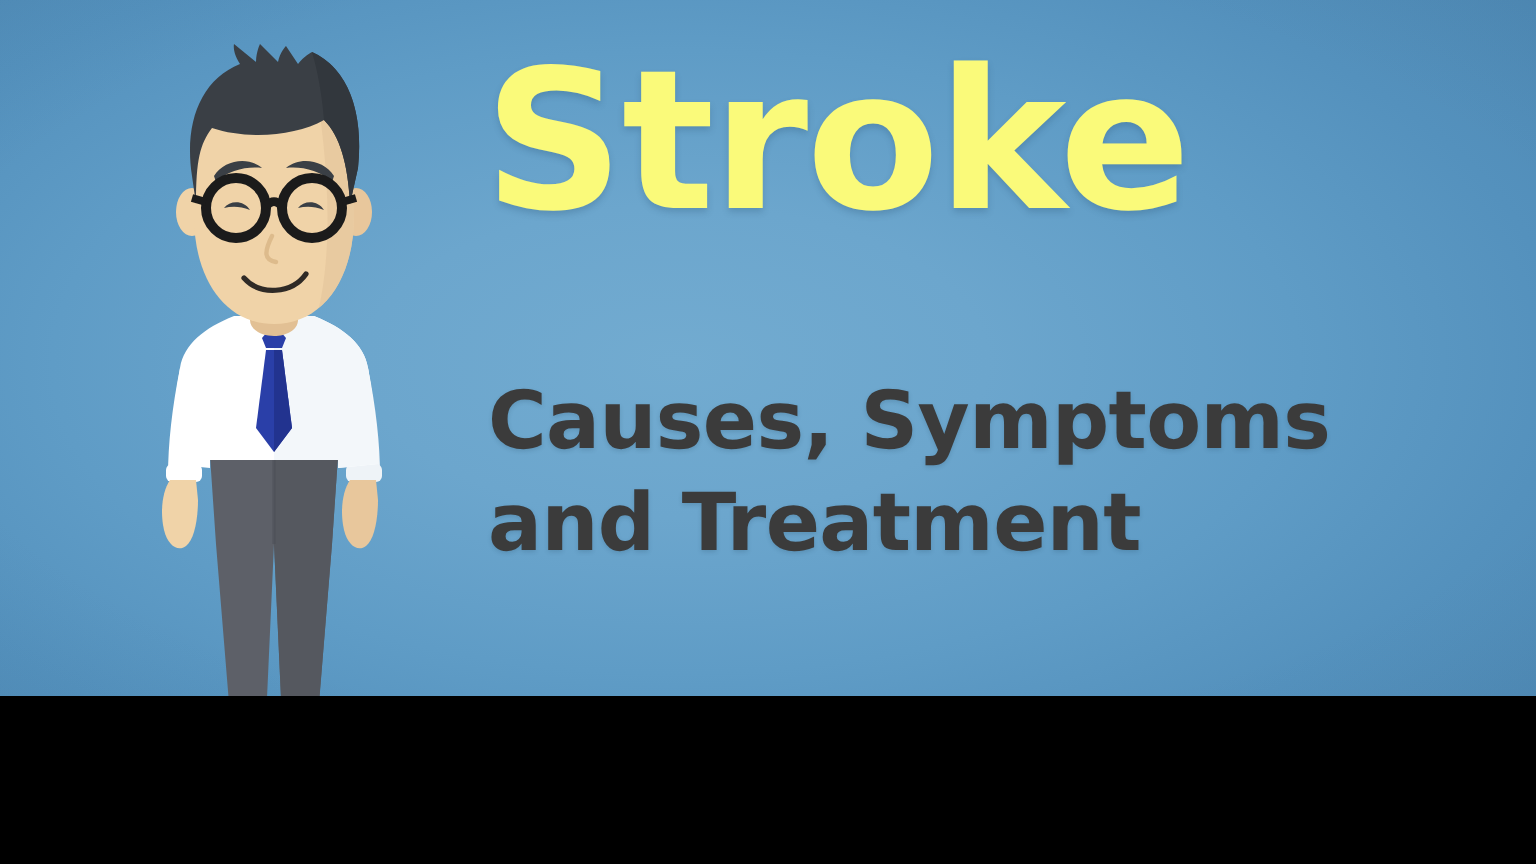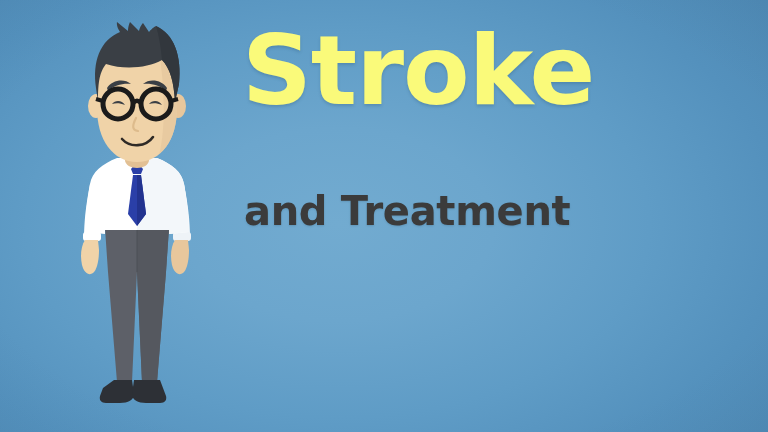--- a/index.html
+++ b/index.html
@@ -1,17 +1,17 @@
 <!DOCTYPE html>
 <html><head>
 <meta charset="utf-8">
 <style>
   html,body{margin:0;padding:0;background:#000;}
   #stage{
-    position:relative;width:768px;height:432px;overflow:hidden;
+    position:relative;width:768px;height:348px;overflow:hidden;
     font-family:"DejaVu Sans","Liberation Sans",sans-serif;
   }
   
   #bg{position:absolute;inset:0;
       background:radial-gradient(ellipse 78% 86% at 44% 52%,
         #72abd0 0%, #6ca6cd 26%, #5f9cc6 52%, #5491bd 74%, #4d87b2 100%);}
   #bg-vig{position:absolute;inset:0;
       background:radial-gradient(ellipse 100% 100% at 50% 50%,
         rgba(0,0,0,0) 55%, rgba(32,70,100,.13) 100%);}
 
@@ -161,17 +161,18 @@
 
       <path d="M74,96 C70,104 70,108 76,109" stroke="#ddbb8c" stroke-width="2.2" fill="none" stroke-linecap="round"></path>
 
       <path d="M60,117 C68,126 84,125 91,115" stroke="#2f2a26" stroke-width="2.6" fill="none" stroke-linecap="round"></path>
     </svg>
   </div>
 
   <div id="text-block">
     <div id="title">Stroke</div>
     <div id="subtitle">
+      <span class="sub-line">Causes, Symptoms</span>
       <span class="sub-line">and Treatment</span>
     </div>
   </div>
 
 </div>
 
 </body></html>

